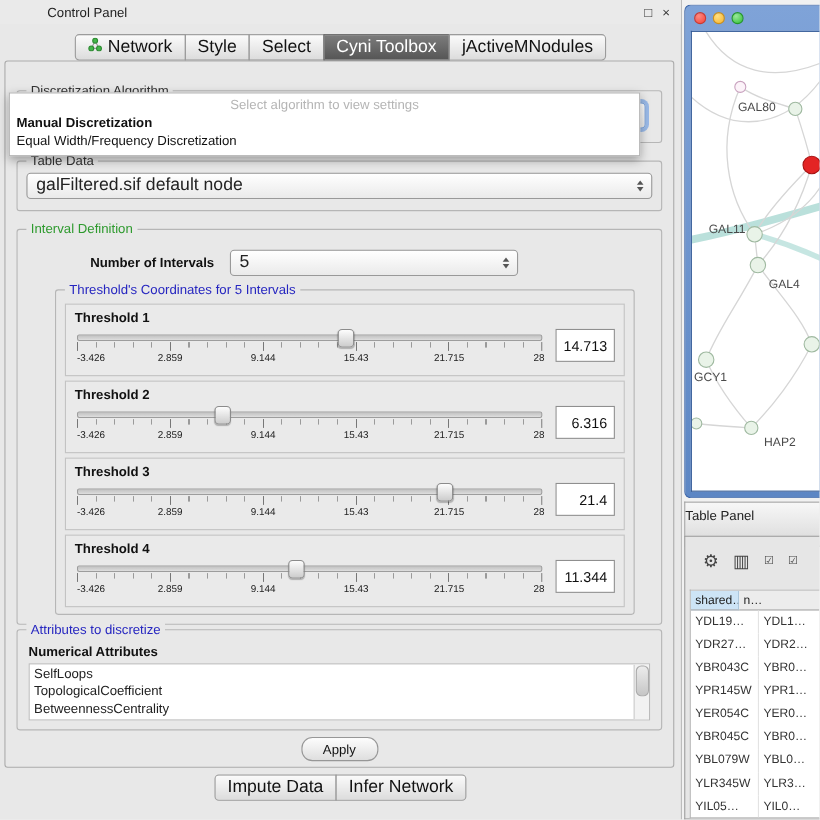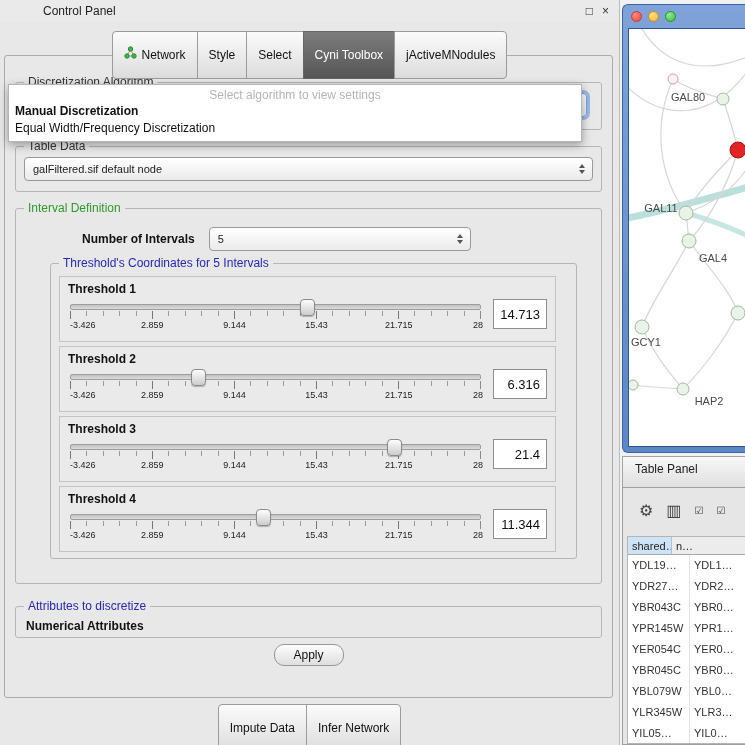--- a/index.html
+++ b/index.html
@@ -9,56 +9,56 @@
   
   .control-panel{position:absolute;left:0;top:0;width:619px;height:745px;background:#e8e8e8;
                  border-right:1px solid #bcbcbc;}
   .titlebar{height:22px;display:flex;align-items:center;padding:0 10px;font-size:12px;color:#222;background:#eaeaea;}
   .titlebar .title{flex:1;margin-left:33px;}
   .win-icon{font-size:12px;color:#333;margin-left:9px;line-height:22px;}
 
   
   .tabrow{display:flex;justify-content:center;}
   .top-tabs{position:absolute;top:31px;left:0;width:100%;z-index:3;}
-  .tab{display:flex;align-items:center;gap:5px;padding:12px 11px;height:22px;line-height:22px;font-size:12px;
+  .tab{display:flex;align-items:center;gap:5px;padding:0 11px;height:22px;line-height:22px;font-size:16px;
        color:#111;background:linear-gradient(#fbfbfb,#dcdcdc);border:1px solid #9b9b9b;margin-left:-1px;white-space:nowrap;}
   .tab:first-child{border-radius:4px 0 0 4px;margin-left:0;}
   .tab:last-child{border-radius:0 4px 4px 0;}
   .tab.selected{background:linear-gradient(#7c7c7c,#565656);color:#fff;border-color:#666;}
 
   .content-frame{position:absolute;left:4px;top:55px;width:609px;height:643px;border:1px solid #ababab;
                  border-radius:3px;background:#e8e8e8;box-sizing:border-box;}
 
   
   .group{position:relative;border:1px solid #b6b6b6;border-radius:3px;margin:0 10px;}
   .group-title{position:absolute;top:-8px;left:8px;background:#e8e8e8;padding:0 4px;font-size:12px;color:#333;white-space:nowrap;}
   .group-title.green{color:#2e9a2e;}
   .group-title.blue{color:#2626c0;}
 
   
   .combo{height:24px;display:flex;align-items:center;background:linear-gradient(#ffffff,#eaeaea);
-         border:1px solid #999;border-radius:4px;font-size:11px;color:#222;box-sizing:border-box;gap:28px;}
+         border:1px solid #999;border-radius:4px;font-size:16px;color:#222;box-sizing:border-box;gap:28px;}
   .combo-text{flex:1;padding-left:8px;white-space:nowrap;overflow:hidden;}
   .combo-arrows{display:flex;flex-direction:column;gap:2px;margin-right:7px;}
   .combo-arrows .up{width:0;height:0;border-left:3.5px solid transparent;border-right:3.5px solid transparent;border-bottom:4px solid #555;}
   .combo-arrows .dn{width:0;height:0;border-left:3.5px solid transparent;border-right:3.5px solid transparent;border-top:4px solid #555;}
 
   #algorithm-group{margin-top:26px;height:46px;}
   #algorithm-group .combo{position:absolute;left:8px;right:14px;top:10px;}
   .combo.focused{box-shadow:0 0 0 3px rgba(110,160,230,.65);border-color:#7aa4e0;}
 
   #table-data-group{margin-top:16px;height:44px;}
   #table-data-group .combo{margin:10px 8px 0 8px;}
 
   #interval-group{margin-top:16px;padding-bottom:8px;}
   .number-row{display:flex;align-items:center;margin:18px 0 12px 42px;font-size:12px;}
   .number-label{font-weight:bold;margin-right:14px;color:#111;padding-left:24px;}
   .number-row .combo{width:262px;}
 
-  #thresholds-group{margin:0 24px 16px 34px;padding:12px 18px 2px 6px;}
+  #thresholds-group{margin:0 24px 0 34px;padding:12px 6px 2px 6px;}
 
   .threshold-panel{border:1px solid #c3c3c3;background:#eaeaea;margin:0 2px 4px 2px;height:66px;box-sizing:border-box;}
   .t-label{font-size:12px;font-weight:bold;color:#111;margin:5px 0 0 8px;}
   .t-row{display:flex;align-items:center;padding:0 8px 0 6px;}
   .slider{flex:1;position:relative;padding:8px 4px 0 4px;}
   .track{position:relative;height:4px;background:linear-gradient(#c2c2c2,#dcdcdc);border:1px solid #9d9d9d;border-radius:2px;}
   .thumb{position:absolute;top:-6px;width:13px;height:15px;background:linear-gradient(#fdfdfd,#cccccc);
          border:1px solid #8b8b8b;border-radius:4px;box-shadow:0 1px 1px rgba(0,0,0,.25);}
   .ticks{height:8px;margin-top:1px;border-right:1px solid #8a8a8a;
          background-image:repeating-linear-gradient(90deg,#777 0,#777 1px,transparent 1px,transparent 20%),
@@ -68,21 +68,21 @@
   .scale-label{position:absolute;top:1px;transform:translateX(-50%);white-space:nowrap;}
   .scale .scale-label:nth-of-type(1){left:0;transform:none;}
   .scale .scale-label:nth-of-type(2){left:20%;}
   .scale .scale-label:nth-of-type(3){left:40%;}
   .scale .scale-label:nth-of-type(4){left:60%;}
   .scale .scale-label:nth-of-type(5){left:80%;}
   .scale .scale-label:nth-of-type(6){left:100%;transform:translateX(-80%);}
   .value-box{width:54px;height:30px;line-height:30px;background:#fff;border:1px solid #8f8f8f;font-size:13px;
              color:#111;text-align:right;padding-right:6px;margin-left:8px;flex:none;box-sizing:border-box;}
 
-  #attributes-group{margin-top:22px;}
+  #attributes-group{margin-top:4px;}
   .attr-label{font-size:12px;font-weight:bold;margin:12px 0 4px 10px;color:#111;}
   .attr-list{position:relative;margin:0 10px 8px 10px;height:50px;background:#fff;border:1px solid #bbb;overflow:hidden;}
   .attr-item{font-size:12px;color:#222;padding-left:4px;height:16px;line-height:16px;}
   .attr-scrollbar{position:absolute;right:0;top:0;width:13px;height:100%;background:#f2f2f2;border-left:1px solid #ccc;}
   .attr-scroll-thumb{position:absolute;left:1px;top:1px;width:10px;height:26px;background:linear-gradient(#ececec,#c6c6c6);
                      border:1px solid #aaa;border-radius:5px;}
 
   .apply-row{text-align:center;margin-top:6px;}
   .apply-btn{display:inline-block;min-width:40px;height:20px;line-height:20px;padding:0 14px;font-size:12px;color:#111;
              background:linear-gradient(#fdfdfd,#dedede);border:1px solid #979797;border-radius:10px;}
@@ -110,21 +110,21 @@
   .net-canvas{position:absolute;left:5px;top:23px;right:0;bottom:5px;background:#fff;border:1px solid #2f5795;
               border-right:none;overflow:hidden;}
   .net-canvas svg{display:block;}
   .edge{fill:none;stroke:var(--edge-color,#d6d6d6);stroke-width:1.2;}
   .edge.thick{stroke:var(--hl-edge,#aedbd5);stroke-width:7;opacity:.85;}
   .edge.thick2{stroke:var(--hl-edge,#aedbd5);stroke-width:5;opacity:.7;}
   .node-label{fill:#4a4a4a;font-family:"Liberation Sans",sans-serif;font-size:11px;text-anchor:middle;}
 
   .table-panel-header{position:absolute;left:622px;top:456px;width:123px;height:41px;
                       background:linear-gradient(#f7f7f7,#d9d9d9);border:1px solid #a5a5a5;border-right:none;
-                      font-size:12px;color:#222;line-height:24px;padding-left:12px;box-sizing:border-box;}
+                      font-size:12px;color:#222;line-height:24px;padding-left:0;box-sizing:border-box;}
   .table-panel{position:absolute;left:622px;top:487px;width:123px;height:258px;background:#e6e6e6;
                border:1px solid #9e9e9e;border-right:none;box-sizing:border-box;}
   .tp-toolbar{height:46px;display:flex;align-items:center;gap:13px;padding-left:16px;}
   .tp-icon{font-size:16px;color:#444;line-height:1;}
   .tp-check{font-size:10px;color:#444;line-height:1;}
   .tp-table{position:absolute;left:4px;right:0;top:48px;bottom:0;background:#fff;border:1px solid #b5b5b5;
             border-right:none;overflow:hidden;}
   .tp-header-row{display:flex;height:18px;font-size:11px;color:#222;}
   .tp-th{line-height:18px;padding-left:4px;border-bottom:1px solid #a8a8a8;box-sizing:border-box;white-space:nowrap;overflow:hidden;}
   .tp-th.col1{width:44px;background:#cde4f6;border-right:1px solid #a9c4da;}
@@ -299,20 +299,32 @@
             <div class="value-box">11.344</div>
           </div>
         </div>
 
       </div>
     </div>
 
     <div class="group" id="attributes-group">
       <span class="group-title blue">Attributes to discretize</span>
       <div class="attr-label">Numerical Attributes</div>
+      <div class="attr-list">
+
+          <div class="attr-item">SelfLoops</div>
+
+          <div class="attr-item">TopologicalCoefficient</div>
+
+          <div class="attr-item">BetweennessCentrality</div>
+
+        <div class="attr-scrollbar">
+          <div class="attr-scroll-thumb"></div>
+        </div>
+      </div>
     </div>
 
     <div class="apply-row">
       <span class="apply-btn">Apply</span>
     </div>
   </div>
 
   <div class="bottom-tabs tabrow">
     <div class="tab">
       <span>Impute Data</span>

